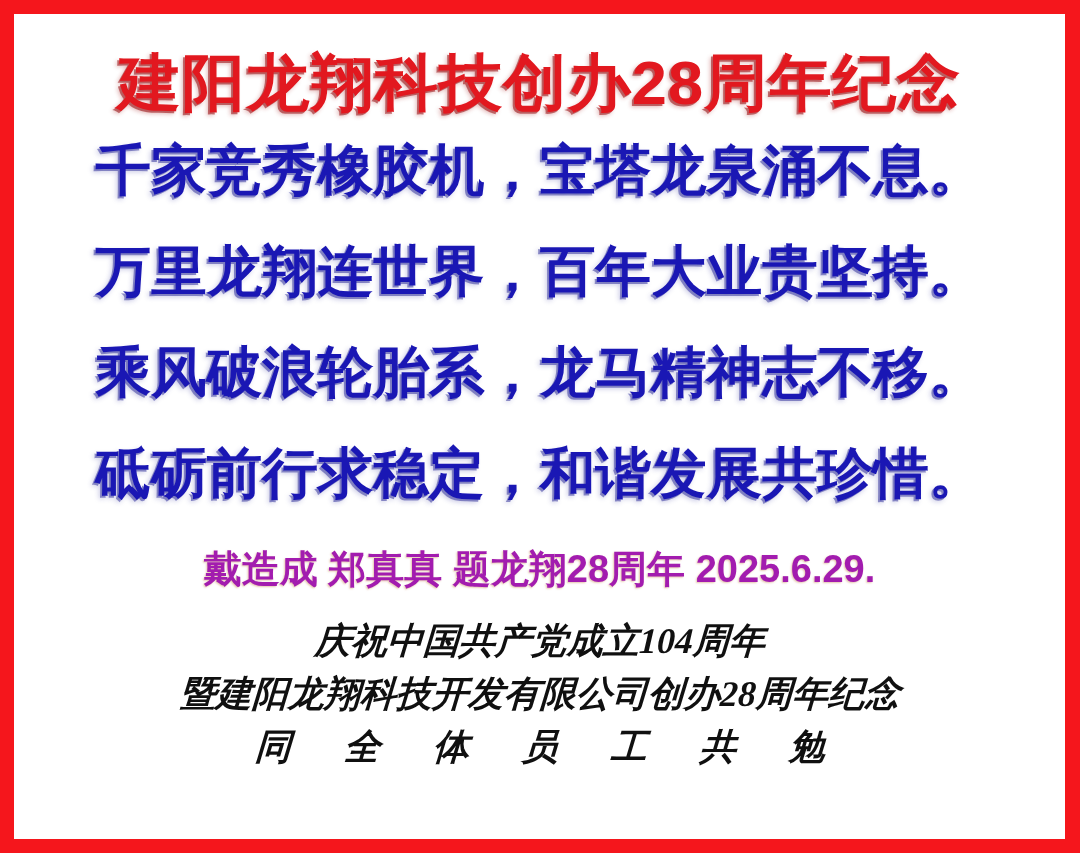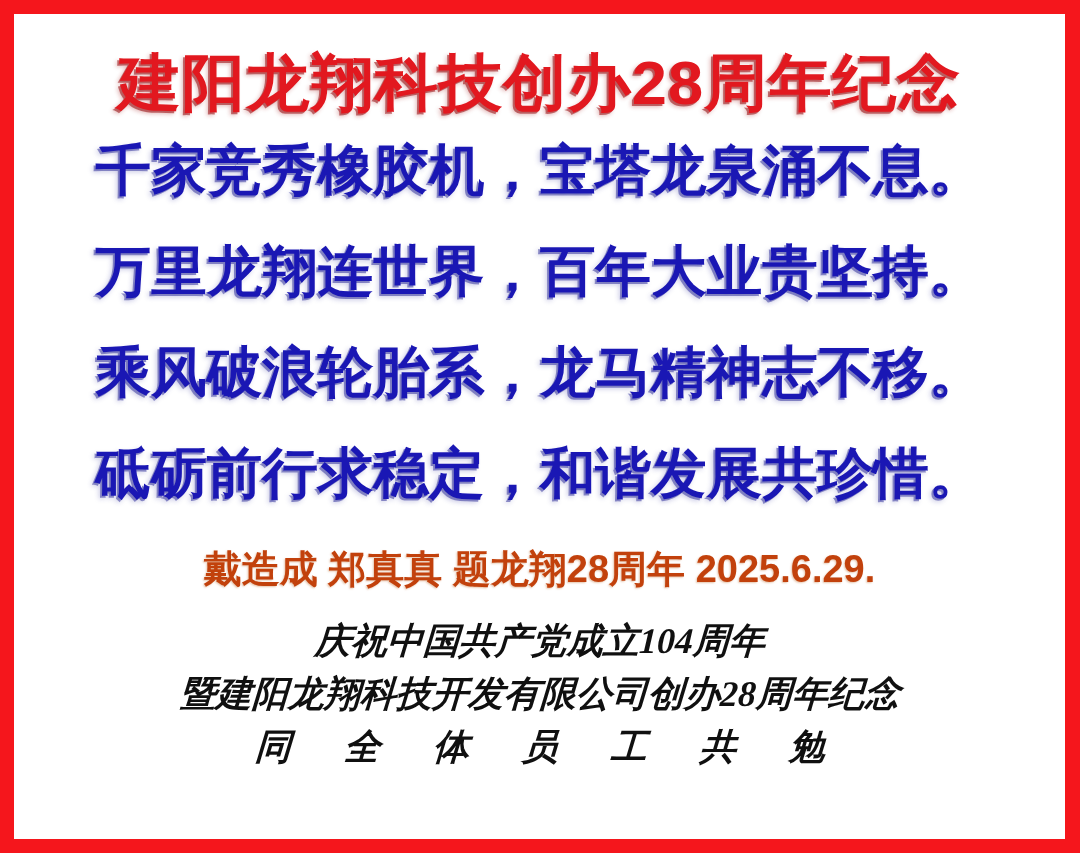--- a/index.html
+++ b/index.html
@@ -81,21 +81,21 @@
     transform: scaleX(1.01);
   }
   .poem-line:last-child { margin-bottom: 0; }
 
   
   .signature {
     margin-top: 48px;
     font-size: 38px;
     line-height: 1.1;
     font-weight: 900;
-    color: #c2410c;
+    color: #a21caf;
     white-space: nowrap;
     letter-spacing: 0px;
     text-shadow: -1px 1px 2px rgba(190,110,50,0.40);
   }
 
   
   .footer {
     margin-top: 28px;
     display: flex;
     flex-direction: column;

